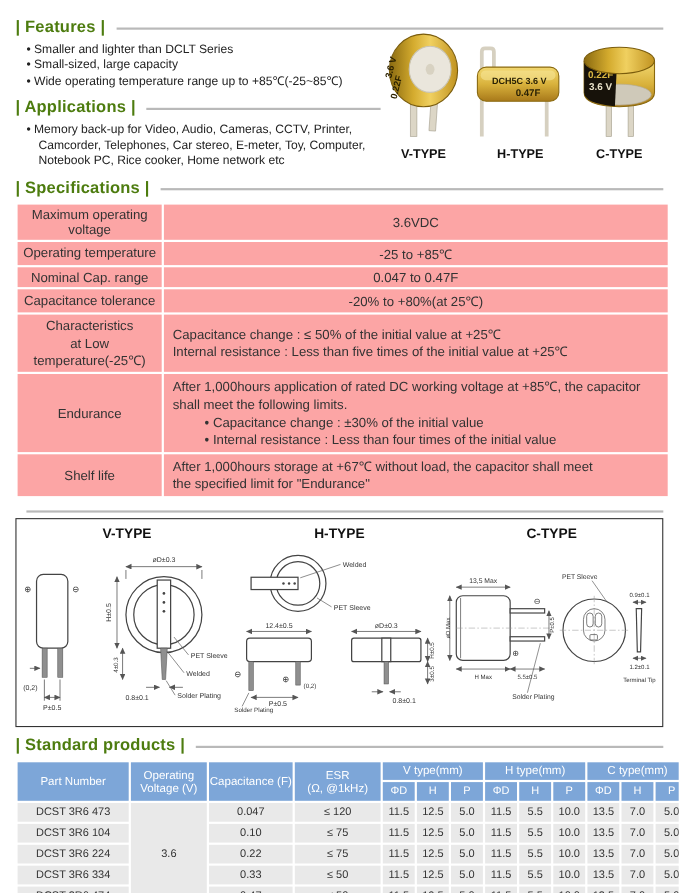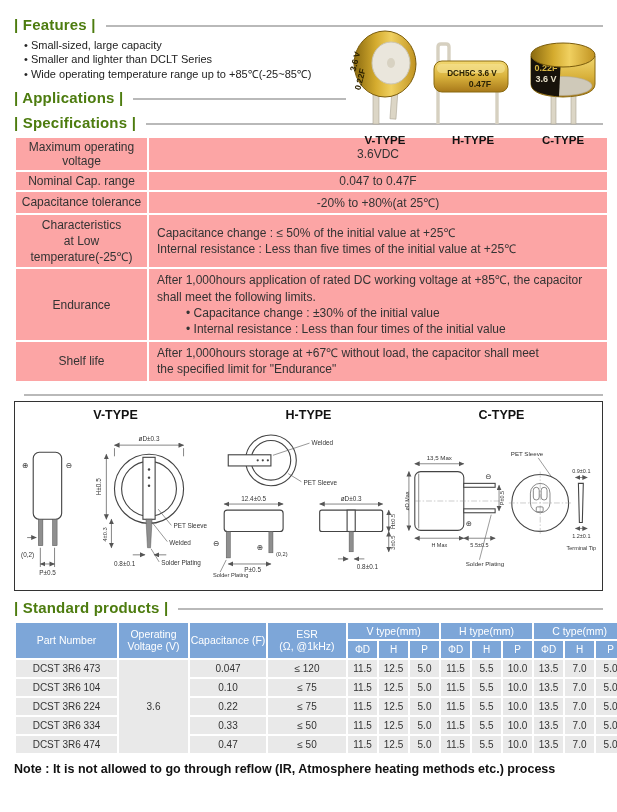--- a/index.html
+++ b/index.html
@@ -56,28 +56,31 @@
 <body>
 
 <div class="top-area">
   <div class="sec-head">
     <span class="sec-title">| Features |</span>
     <span class="sec-rule"></span>
   </div>
 
   <div class="left-col">
     <div class="blist">
+      <div class="bitem">Smaller and lighter than DCLT Series</div>
       <div class="bitem">Small-sized, large capacity</div>
-      <div class="bitem">Smaller and lighter than DCLT Series</div>
       <div class="bitem">Wide operating temperature range up to +85℃(-25~85℃)</div>
     </div>
 
     <div class="sec-head">
       <span class="sec-title">| Applications |</span>
       <span class="sec-rule"></span>
+    </div>
+    <div class="blist">
+      <div class="bitem">Memory back-up for Video, Audio, Cameras, CCTV, Printer, Camcorder, Telephones, Car stereo, E-meter, Toy, Computer, Notebook PC, Rice cooker, Home network etc</div>
     </div>
   </div>
 
   <div class="photos">
     <div class="photo-fig">
       <svg width="76" height="100" viewBox="0 0 76 100">
         <defs>
           <linearGradient id="goldV" x1="0" y1="0" x2="1" y2="0">
             <stop offset="0" stop-color="#8a6a10"></stop>
               <stop offset=".35" stop-color="#d4ab2e"></stop>
@@ -139,20 +142,24 @@
   <colgroup>
       <col style="width:131px">
       <col style="width:458px">
     </colgroup>
   <tbody>
   <tr>
     <td>Maximum operating voltage</td>
     <td>3.6VDC</td>
   </tr>
   <tr>
+    <td>Operating temperature</td>
+    <td>-25 to +85℃</td>
+  </tr>
+  <tr>
     <td>Nominal Cap. range</td>
     <td>0.047 to 0.47F</td>
   </tr>
   <tr>
     <td>Capacitance tolerance</td>
     <td>-20% to +80%(at 25℃)</td>
   </tr>
   <tr>
     <td>
       <div class="line">Characteristics</div>

